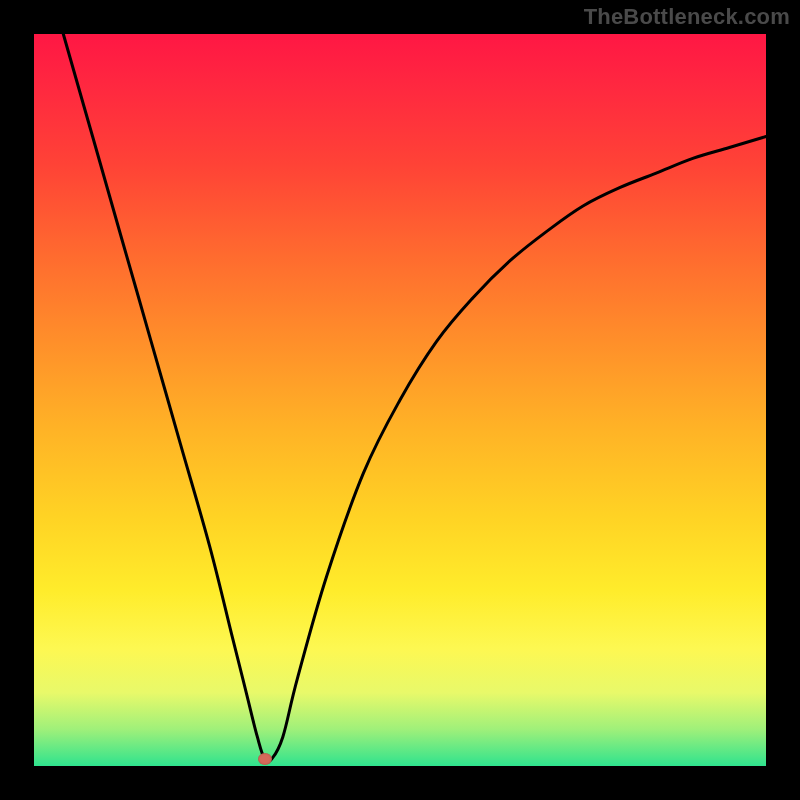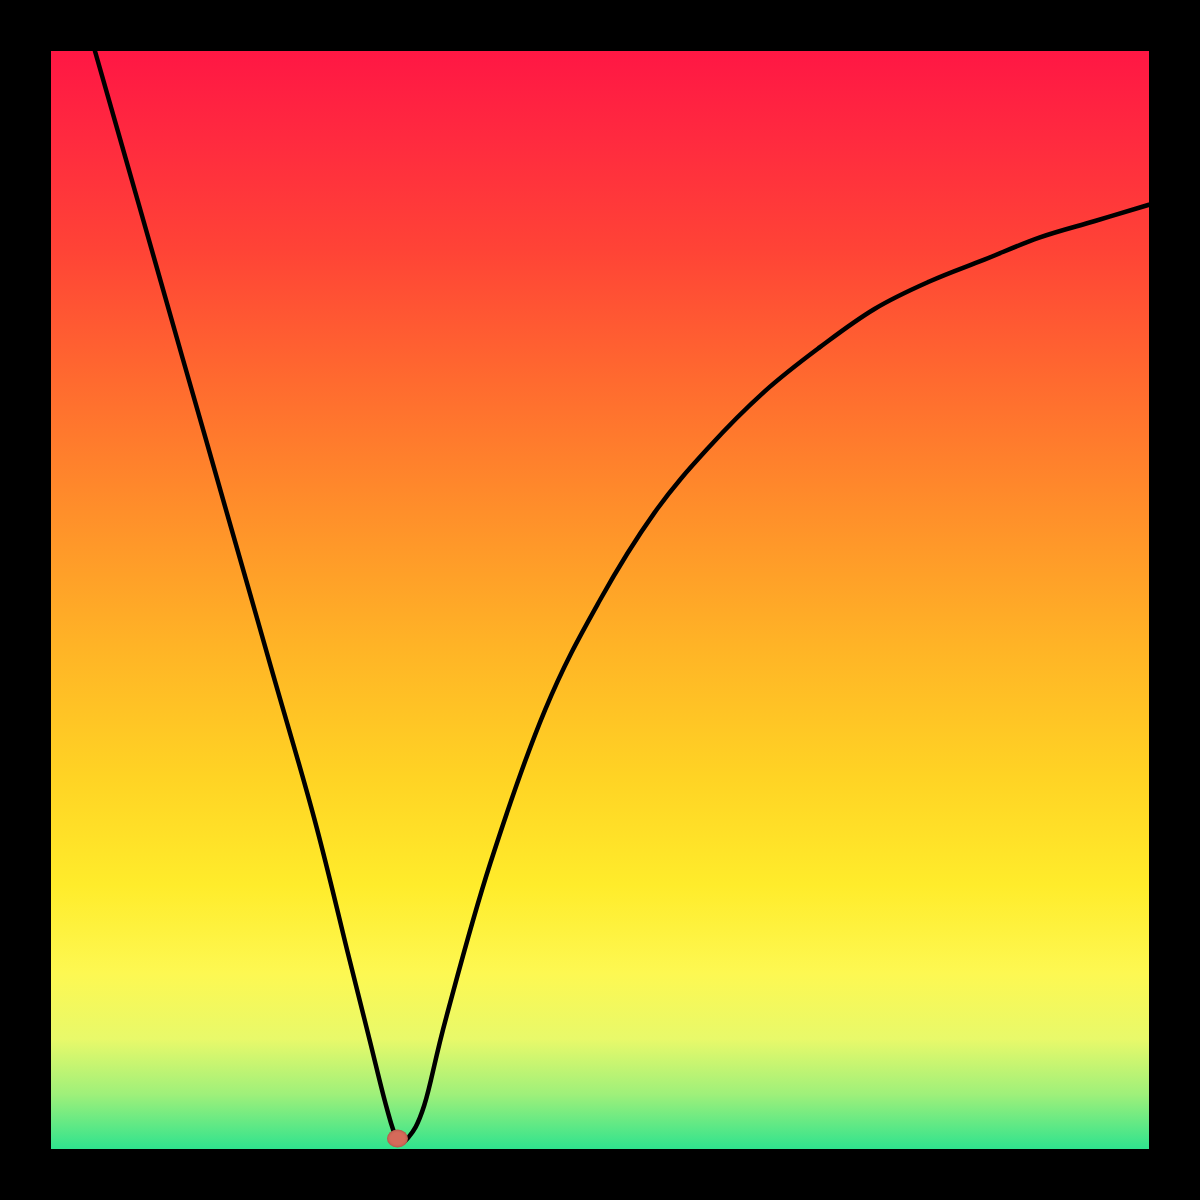--- a/index.html
+++ b/index.html
@@ -65,20 +65,21 @@
     border-radius: 50%;
     background: #d56a5a;
     box-shadow: inset 0 0 2px rgba(0,0,0,0.3);
     transform: translate(-50%, -50%);
   }
 </style>
 </head>
 <body>
 
 <div class="frame">
+  <div class="watermark">TheBottleneck.com</div>
 
   <div class="plot-area">
     <svg class="curve" viewBox="0 0 732 732" preserveAspectRatio="none">
       <path fill="none" stroke="#000" stroke-width="3" stroke-linecap="round" d="M 29.3 0.0 C 34.6 18.4, 48.0 65.6, 58.6 102.5 C 69.1 139.4, 77.3 168.1, 87.8 205.0 C 98.4 241.9, 106.6 270.5, 117.1 307.4 C 127.7 344.3, 135.9 373.0, 146.4 409.9 C 156.9 446.8, 166.5 478.1, 175.7 512.4 C 184.9 546.7, 191.1 573.9, 197.6 600.2 C 204.2 626.6, 207.7 640.4, 212.3 658.8 C 216.9 677.2, 220.0 690.9, 223.3 702.7 C 226.6 714.6, 227.9 720.7, 230.6 724.7 C 233.2 728.6, 234.6 728.6, 237.9 724.7 C 241.2 720.7, 244.3 717.2, 248.9 702.7 C 253.5 688.2, 255.6 673.1, 263.5 644.2 C 271.4 615.2, 280.9 578.6, 292.8 541.7 C 304.7 504.8, 316.2 470.8, 329.4 439.2 C 342.6 407.6, 352.8 389.7, 366.0 366.0 C 379.2 342.3, 389.4 325.9, 402.6 307.4 C 415.8 289.0, 426.0 278.0, 439.2 263.5 C 452.4 249.0, 462.6 238.8, 475.8 226.9 C 489.0 215.1, 499.2 207.5, 512.4 197.6 C 525.6 187.8, 535.8 179.9, 549.0 172.0 C 562.2 164.1, 572.4 159.6, 585.6 153.7 C 598.8 147.8, 609.0 144.4, 622.2 139.1 C 635.4 133.8, 645.6 129.1, 658.8 124.4 C 672.0 119.8, 682.2 117.4, 695.4 113.5 C 708.6 109.5, 725.4 104.5, 732.0 102.5" id="curve-path"></path>
     </svg>
     <div class="marker" id="min-marker" style="left: 230.58px; top: 724.68px; background: rgb(213, 106, 90);"></div>
   </div>
 </div>
 
 </body></html>

